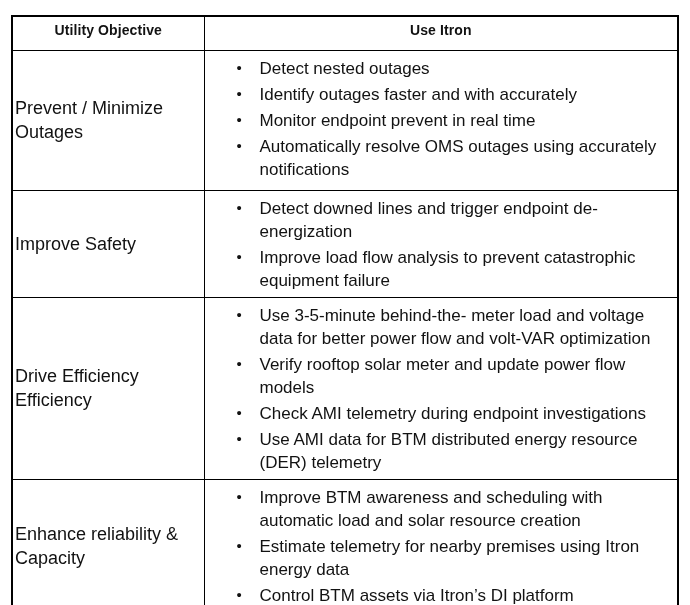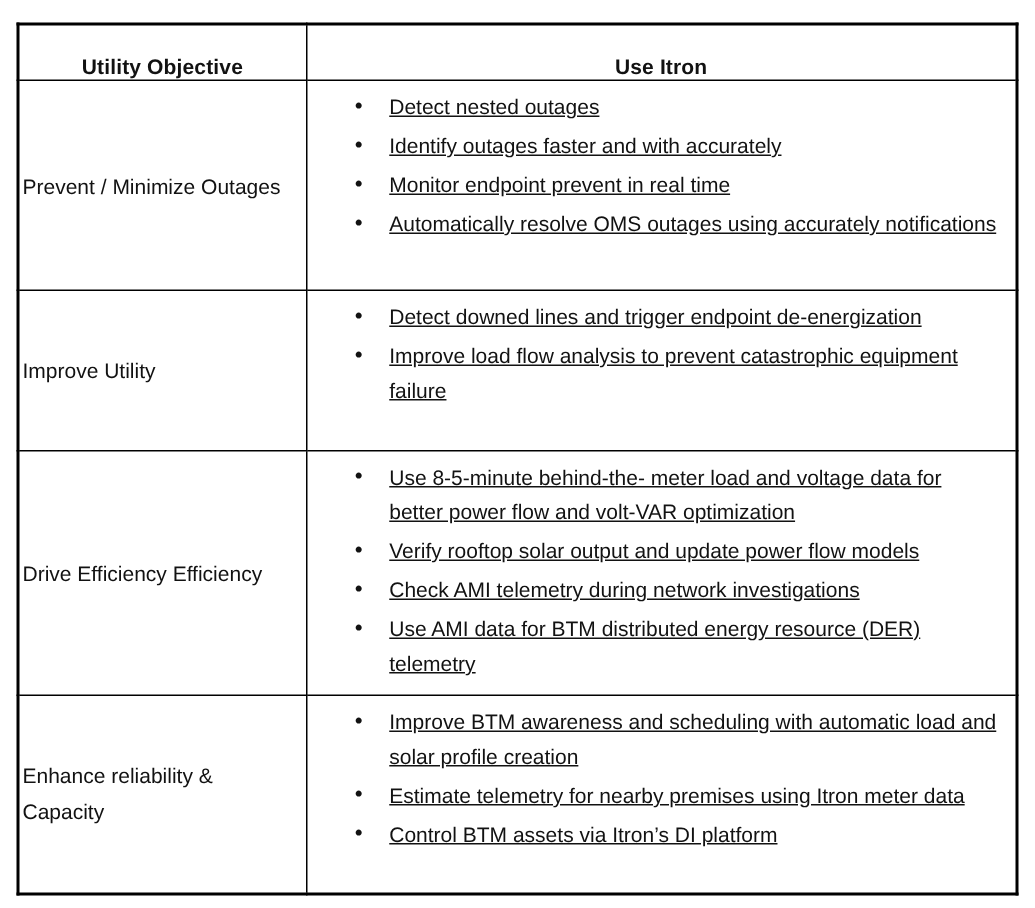--- a/index.html
+++ b/index.html
@@ -26,44 +26,43 @@
   th, td {
     border: 1px solid var(--border, #000);
     box-sizing: border-box;
   }
   tr.header-row { height: 34px; }
   th {
     font-size: 14px;
     font-weight: bold;
     text-align: center;
     vertical-align: top;
-    padding-top: 19px;
+    padding-top: 5px;
     letter-spacing: 0.1px;
   }
   td.objective-cell {
     vertical-align: middle;
     padding: 0 4px 0 2px;
-    font-size: 14px;
+    font-size: 18px;
     line-height: 24px;
   }
   td.usecase-cell {
     vertical-align: top;
     padding: 6px 12px 2px 0;
   }
   ul.uc-list {
     margin: 0;
     padding: 0 0 0 55px;
     list-style: none;
   }
   ul.uc-list li {
     position: relative;
-    font-size: 14px;
+    font-size: 17px;
     line-height: 23px;
     margin-bottom: 3px;
-    text-decoration: underline;
   }
   ul.uc-list li::before {
     content: "\2022";
     position: absolute;
     left: -23px;
     top: -1px;
     font-size: 15px;
   }
   tr.row-0 { height: 140px; }
   tr.row-1 { height: 107px; }
@@ -90,43 +89,43 @@
       <td class="usecase-cell">
         <ul class="uc-list">
           <li>Detect nested outages</li>
           <li>Identify outages faster and with accurately</li>
           <li>Monitor endpoint prevent in real time</li>
           <li>Automatically resolve OMS outages using accurately notifications</li>
         </ul>
       </td>
     </tr>
     <tr class="row-1">
-      <td class="objective-cell">Improve Utility</td>
+      <td class="objective-cell">Improve Safety</td>
       <td class="usecase-cell">
         <ul class="uc-list">
           <li>Detect downed lines and trigger endpoint de-energization</li>
           <li>Improve load flow analysis to prevent catastrophic equipment failure</li>
         </ul>
       </td>
     </tr>
     <tr class="row-2">
       <td class="objective-cell">Drive Efficiency Efficiency</td>
       <td class="usecase-cell">
         <ul class="uc-list">
-          <li>Use 8-5-minute behind-the- meter load and voltage data for better power flow and volt-VAR optimization</li>
-          <li>Verify rooftop solar output and update power flow models</li>
-          <li>Check AMI telemetry during network investigations</li>
+          <li>Use 3-5-minute behind-the- meter load and voltage data for better power flow and volt-VAR optimization</li>
+          <li>Verify rooftop solar meter and update power flow models</li>
+          <li>Check AMI telemetry during endpoint investigations</li>
           <li>Use AMI data for BTM distributed energy resource (DER) telemetry</li>
         </ul>
       </td>
     </tr>
     <tr class="row-3">
       <td class="objective-cell">Enhance reliability &amp; Capacity</td>
       <td class="usecase-cell">
         <ul class="uc-list">
-          <li>Improve BTM awareness and scheduling with automatic load and solar profile creation</li>
-          <li>Estimate telemetry for nearby premises using Itron meter data</li>
+          <li>Improve BTM awareness and scheduling with automatic load and solar resource creation</li>
+          <li>Estimate telemetry for nearby premises using Itron energy data</li>
           <li>Control BTM assets via Itron’s DI platform</li>
         </ul>
       </td>
     </tr>
   </tbody>
 </table>
 
 </body></html>

